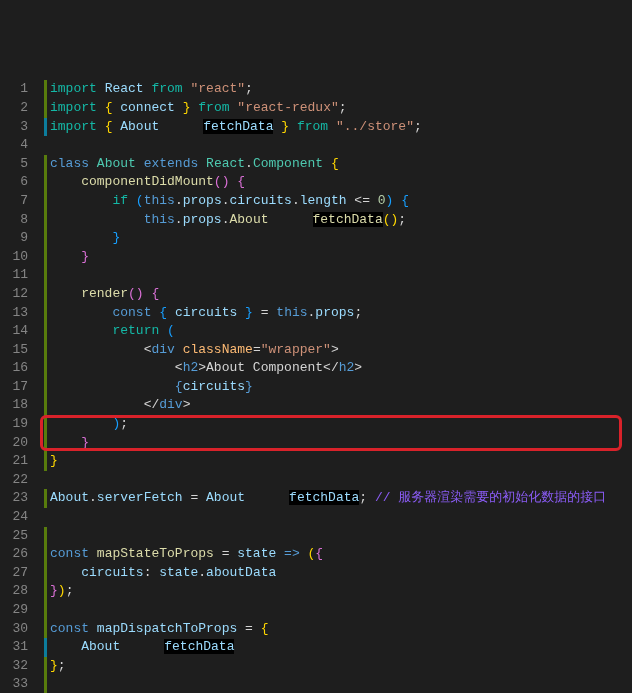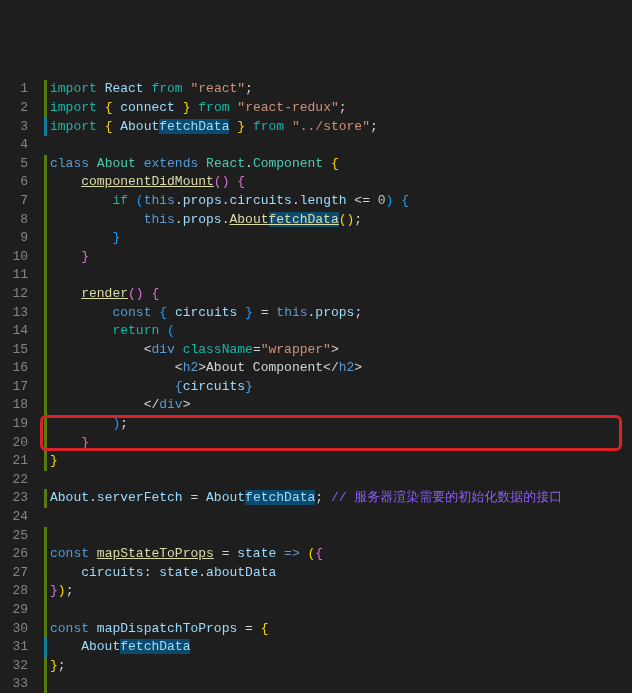--- a/index.html
+++ b/index.html
@@ -56,33 +56,33 @@
     width: 582px;
     height: 36px;
     border: 3px solid #d9222a;
     border-radius: 6px;
     pointer-events: none;
   }
   
   .kw   { color: #569cd6; }
   .kw2  { color: #14b8a6; }
   .cls  { color: #4ec9b0; }
-  .fn   { color: #dcdcaa; text-decoration: underline; }
+  .fn   { color: #dcdcaa; }
   .var  { color: #9cdcfe; }
   .str  { color: #ce9178; }
   .num  { color: #b5cea8; }
   .op   { color: #d4d4d4; }
   .pun  { color: #d4d4d4; }
   .brk  { color: #ffd700; }
   .brk2 { color: #da70d6; }
   .brk3 { color: #179fff; }
   .tag  { color: #569cd6; }
-  .attr { color: #14b8a6; }
+  .attr { color: #fdba74; }
   .cmt  { color: #8b5cf6; }
-  .hl   { background: #0c4a6e; }
+  .hl   { background: #000000; margin-left: 44px; }
 </style>
 </head>
 <body>
 
 
 
 <div class="editor">
   <div class="gutter"><div class="ln">1</div><div class="ln">2</div><div class="ln">3</div><div class="ln">4</div><div class="ln">5</div><div class="ln">6</div><div class="ln">7</div><div class="ln">8</div><div class="ln">9</div><div class="ln">10</div><div class="ln">11</div><div class="ln">12</div><div class="ln">13</div><div class="ln">14</div><div class="ln">15</div><div class="ln">16</div><div class="ln">17</div><div class="ln">18</div><div class="ln">19</div><div class="ln">20</div><div class="ln">21</div><div class="ln">22</div><div class="ln">23</div><div class="ln">24</div><div class="ln">25</div><div class="ln">26</div><div class="ln">27</div><div class="ln">28</div><div class="ln">29</div><div class="ln">30</div><div class="ln">31</div><div class="ln">32</div><div class="ln">33</div></div>
   <div class="code"><div class="line"><div class="modbar"></div><span class="kw2">import</span><span class="op"> </span><span class="var">React</span><span class="op"> </span><span class="kw2">from</span><span class="op"> </span><span class="str">"react"</span><span class="pun">;</span></div><div class="line"><div class="modbar"></div><span class="kw2">import</span><span class="op"> </span><span class="brk">{</span><span class="op"> </span><span class="var">connect</span><span class="op"> </span><span class="brk">}</span><span class="op"> </span><span class="kw2">from</span><span class="op"> </span><span class="str">"react-redux"</span><span class="pun">;</span></div><div class="line"><div class="modbar blue"></div><span class="kw2">import</span><span class="op"> </span><span class="brk">{</span><span class="op"> </span><span class="var">About</span><span class="var hl">fetchData</span><span class="op"> </span><span class="brk">}</span><span class="op"> </span><span class="kw2">from</span><span class="op"> </span><span class="str">"../store"</span><span class="pun">;</span></div><div class="line"></div><div class="line"><div class="modbar"></div><span class="kw">class</span><span class="op"> </span><span class="cls">About</span><span class="op"> </span><span class="kw">extends</span><span class="op"> </span><span class="cls">React</span><span class="pun">.</span><span class="cls">Component</span><span class="op"> </span><span class="brk">{</span></div><div class="line"><div class="modbar"></div><span class="op">    </span><span class="fn">componentDidMount</span><span class="brk2">()</span><span class="op"> </span><span class="brk2">{</span></div><div class="line"><div class="modbar"></div><span class="op">        </span><span class="kw2">if</span><span class="op"> </span><span class="brk3">(</span><span class="kw">this</span><span class="pun">.</span><span class="var">props</span><span class="pun">.</span><span class="var">circuits</span><span class="pun">.</span><span class="var">length</span><span class="op"> &lt;= </span><span class="num">0</span><span class="brk3">)</span><span class="op"> </span><span class="brk3">{</span></div><div class="line"><div class="modbar"></div><span class="op">            </span><span class="kw">this</span><span class="pun">.</span><span class="var">props</span><span class="pun">.</span><span class="fn">About</span><span class="fn hl">fetchData</span><span class="brk">()</span><span class="pun">;</span></div><div class="line"><div class="modbar"></div><span class="op">        </span><span class="brk3">}</span></div><div class="line"><div class="modbar"></div><span class="op">    </span><span class="brk2">}</span></div><div class="line"><div class="modbar"></div></div><div class="line"><div class="modbar"></div><span class="op">    </span><span class="fn">render</span><span class="brk2">()</span><span class="op"> </span><span class="brk2">{</span></div><div class="line"><div class="modbar"></div><span class="op">        </span><span class="kw">const</span><span class="op"> </span><span class="brk3">{</span><span class="op"> </span><span class="var">circuits</span><span class="op"> </span><span class="brk3">}</span><span class="op"> = </span><span class="kw">this</span><span class="pun">.</span><span class="var">props</span><span class="pun">;</span></div><div class="line"><div class="modbar"></div><span class="op">        </span><span class="kw2">return</span><span class="op"> </span><span class="brk3">(</span></div><div class="line"><div class="modbar"></div><span class="op">            </span><span class="pun">&lt;</span><span class="tag">div</span><span class="op"> </span><span class="attr">className</span><span class="pun">=</span><span class="str">"wrapper"</span><span class="pun">&gt;</span></div><div class="line"><div class="modbar"></div><span class="op">                </span><span class="pun">&lt;</span><span class="tag">h2</span><span class="pun">&gt;</span><span class="op">About Component</span><span class="pun">&lt;/</span><span class="tag">h2</span><span class="pun">&gt;</span></div><div class="line"><div class="modbar"></div><span class="op">                </span><span class="kw">{</span><span class="var">circuits</span><span class="kw">}</span></div><div class="line"><div class="modbar"></div><span class="op">            </span><span class="pun">&lt;/</span><span class="tag">div</span><span class="pun">&gt;</span></div><div class="line"><div class="modbar"></div><span class="op">        </span><span class="brk3">)</span><span class="pun">;</span></div><div class="line"><div class="modbar"></div><span class="op">    </span><span class="brk2">}</span></div><div class="line"><div class="modbar"></div><span class="brk">}</span></div><div class="line"></div><div class="line"><div class="modbar"></div><span class="var">About</span><span class="pun">.</span><span class="var">serverFetch</span><span class="op"> = </span><span class="var">About</span><span class="var hl">fetchData</span><span class="pun">;</span><span class="op"> </span><span class="cmt">// 服务器渲染需要的初始化数据的接口</span></div><div class="line"></div><div class="line"><div class="modbar"></div></div><div class="line"><div class="modbar"></div><span class="kw">const</span><span class="op"> </span><span class="fn">mapStateToProps</span><span class="op"> = </span><span class="var">state</span><span class="op"> </span><span class="kw">=&gt;</span><span class="op"> </span><span class="brk">(</span><span class="brk2">{</span></div><div class="line"><div class="modbar"></div><span class="op">    </span><span class="var">circuits</span><span class="pun">:</span><span class="op"> </span><span class="var">state</span><span class="pun">.</span><span class="var">aboutData</span></div><div class="line"><div class="modbar"></div><span class="brk2">}</span><span class="brk">)</span><span class="pun">;</span></div><div class="line"><div class="modbar"></div></div><div class="line"><div class="modbar"></div><span class="kw">const</span><span class="op"> </span><span class="var">mapDispatchToProps</span><span class="op"> = </span><span class="brk">{</span></div><div class="line"><div class="modbar blue"></div><span class="op">    </span><span class="var">About</span><span class="var hl">fetchData</span></div><div class="line"><div class="modbar"></div><span class="brk">}</span><span class="pun">;</span></div><div class="line"><div class="modbar"></div></div></div>
   <div class="highlight-box"></div>

